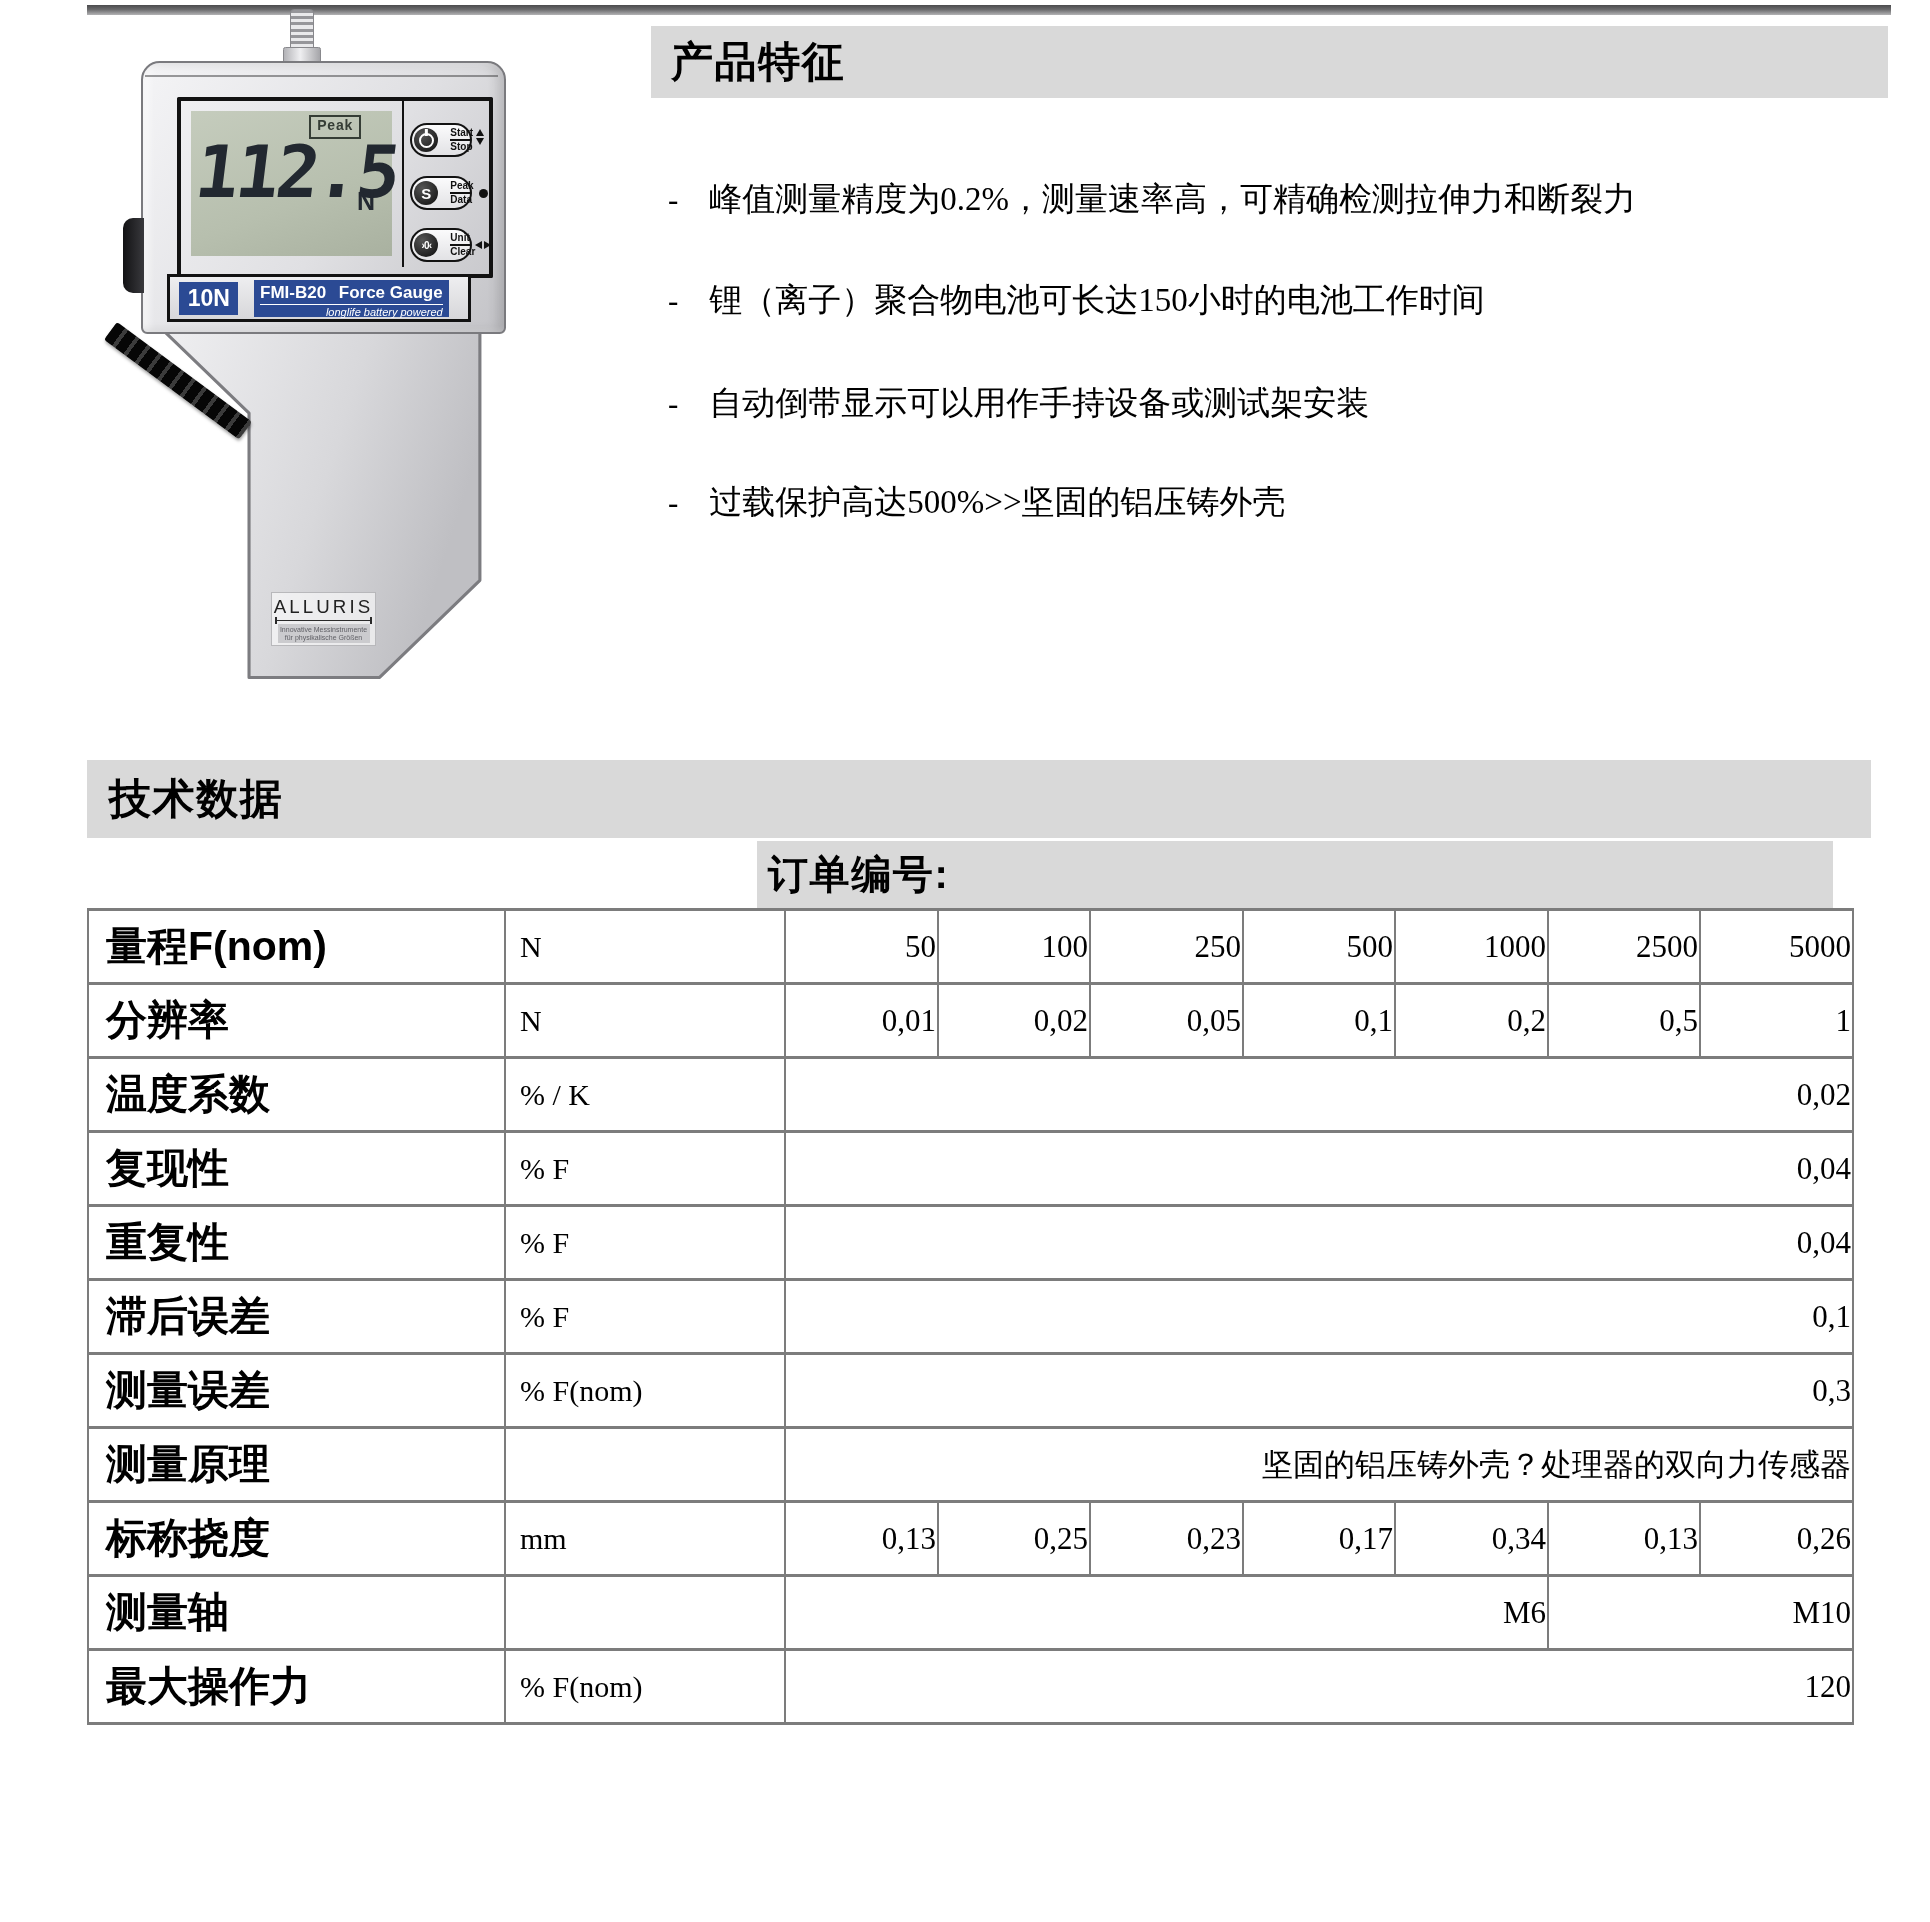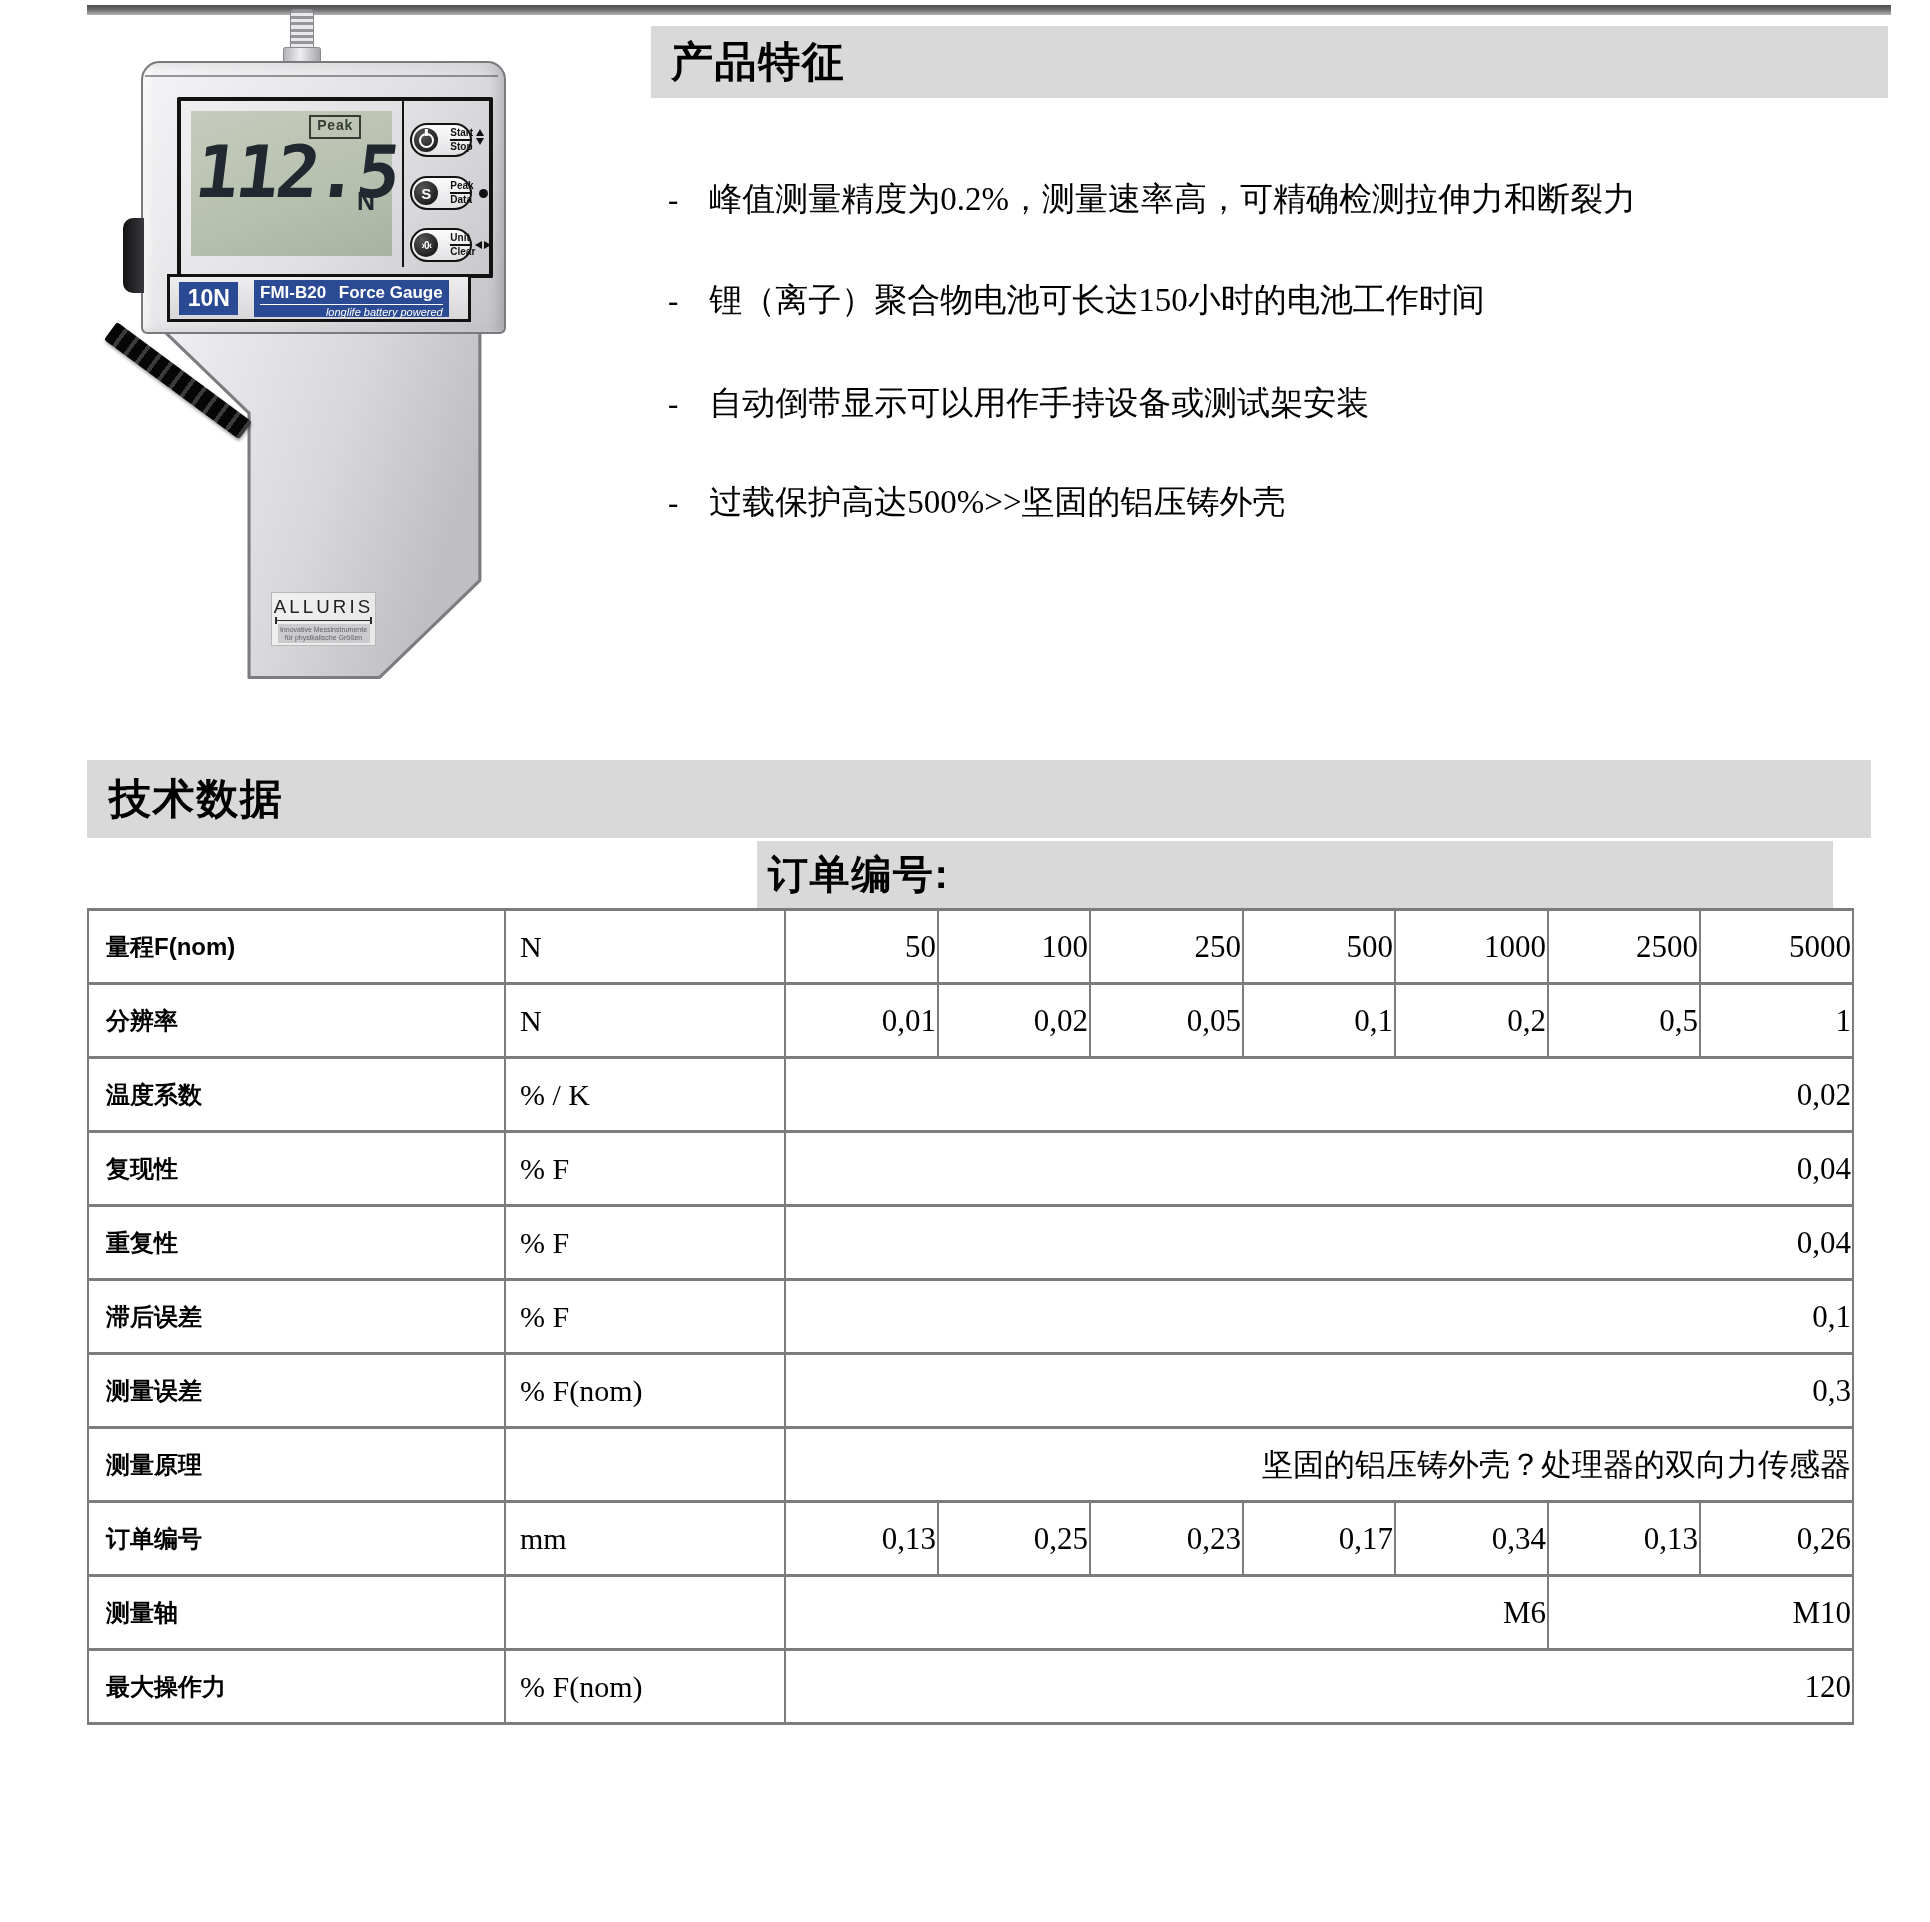--- a/index.html
+++ b/index.html
@@ -25,21 +25,21 @@
 
   
   table.spec{position:absolute;left:87px;top:908px;width:1763px;
              border-collapse:collapse;table-layout:fixed;}
   table.spec td{border:2.3px solid var(--tborder,#7c7c7c);border-top-width:3.1px;border-bottom-width:3.1px;
                 vertical-align:middle;overflow:hidden;}
   table.spec tr{height:74px;}
   td.blank{border:none;background:#fff;}
   td.colhead{font-family:"Liberation Mono",monospace;font-size:26px;text-align:center;
              border-bottom-width:4.7px;}
-  td.rowlabel{font-weight:bold;font-size:24px;padding-left:17px;text-align:left;}
+  td.rowlabel{font-weight:bold;font-size:41px;padding-left:17px;text-align:left;}
   td.unit{font-family:"Liberation Serif",serif;font-size:30px;padding-left:14px;text-align:left;}
   td.val{font-family:"Liberation Serif",serif;font-size:31px;text-align:right;}
 
   
   .device{position:absolute;left:0;top:0;width:560px;height:700px;}
   .screw-thread{position:absolute;left:290px;top:9.3px;width:22px;height:44px;
       background:repeating-linear-gradient(180deg,#96969a 0 3.1px,#e9e9eb 3.1px 6.2px);
       border:0.8px solid #88888c;border-radius:3.9px 3.9px 0 0;}
   .screw-base{position:absolute;left:283px;top:47px;width:36px;height:17px;
       background:linear-gradient(90deg,#b3b3b7,#efeff1 45%,#a5a5a9);
@@ -294,21 +294,21 @@
           <td class="rowlabel">测量误差</td>
           <td class="unit">% F(nom)</td>
           <td class="val" colspan="7">0,3</td>
         </tr>
         <tr>
           <td class="rowlabel">测量原理</td>
           <td class="unit"></td>
           <td class="val" colspan="7">坚固的铝压铸外壳？处理器的双向力传感器</td>
         </tr>
         <tr>
-          <td class="rowlabel">订单编号</td>
+          <td class="rowlabel">标称挠度</td>
           <td class="unit">mm</td>
           <td class="val">0,13</td>
           <td class="val">0,25</td>
           <td class="val">0,23</td>
           <td class="val">0,17</td>
           <td class="val">0,34</td>
           <td class="val">0,13</td>
           <td class="val">0,26</td>
         </tr>
         <tr>

